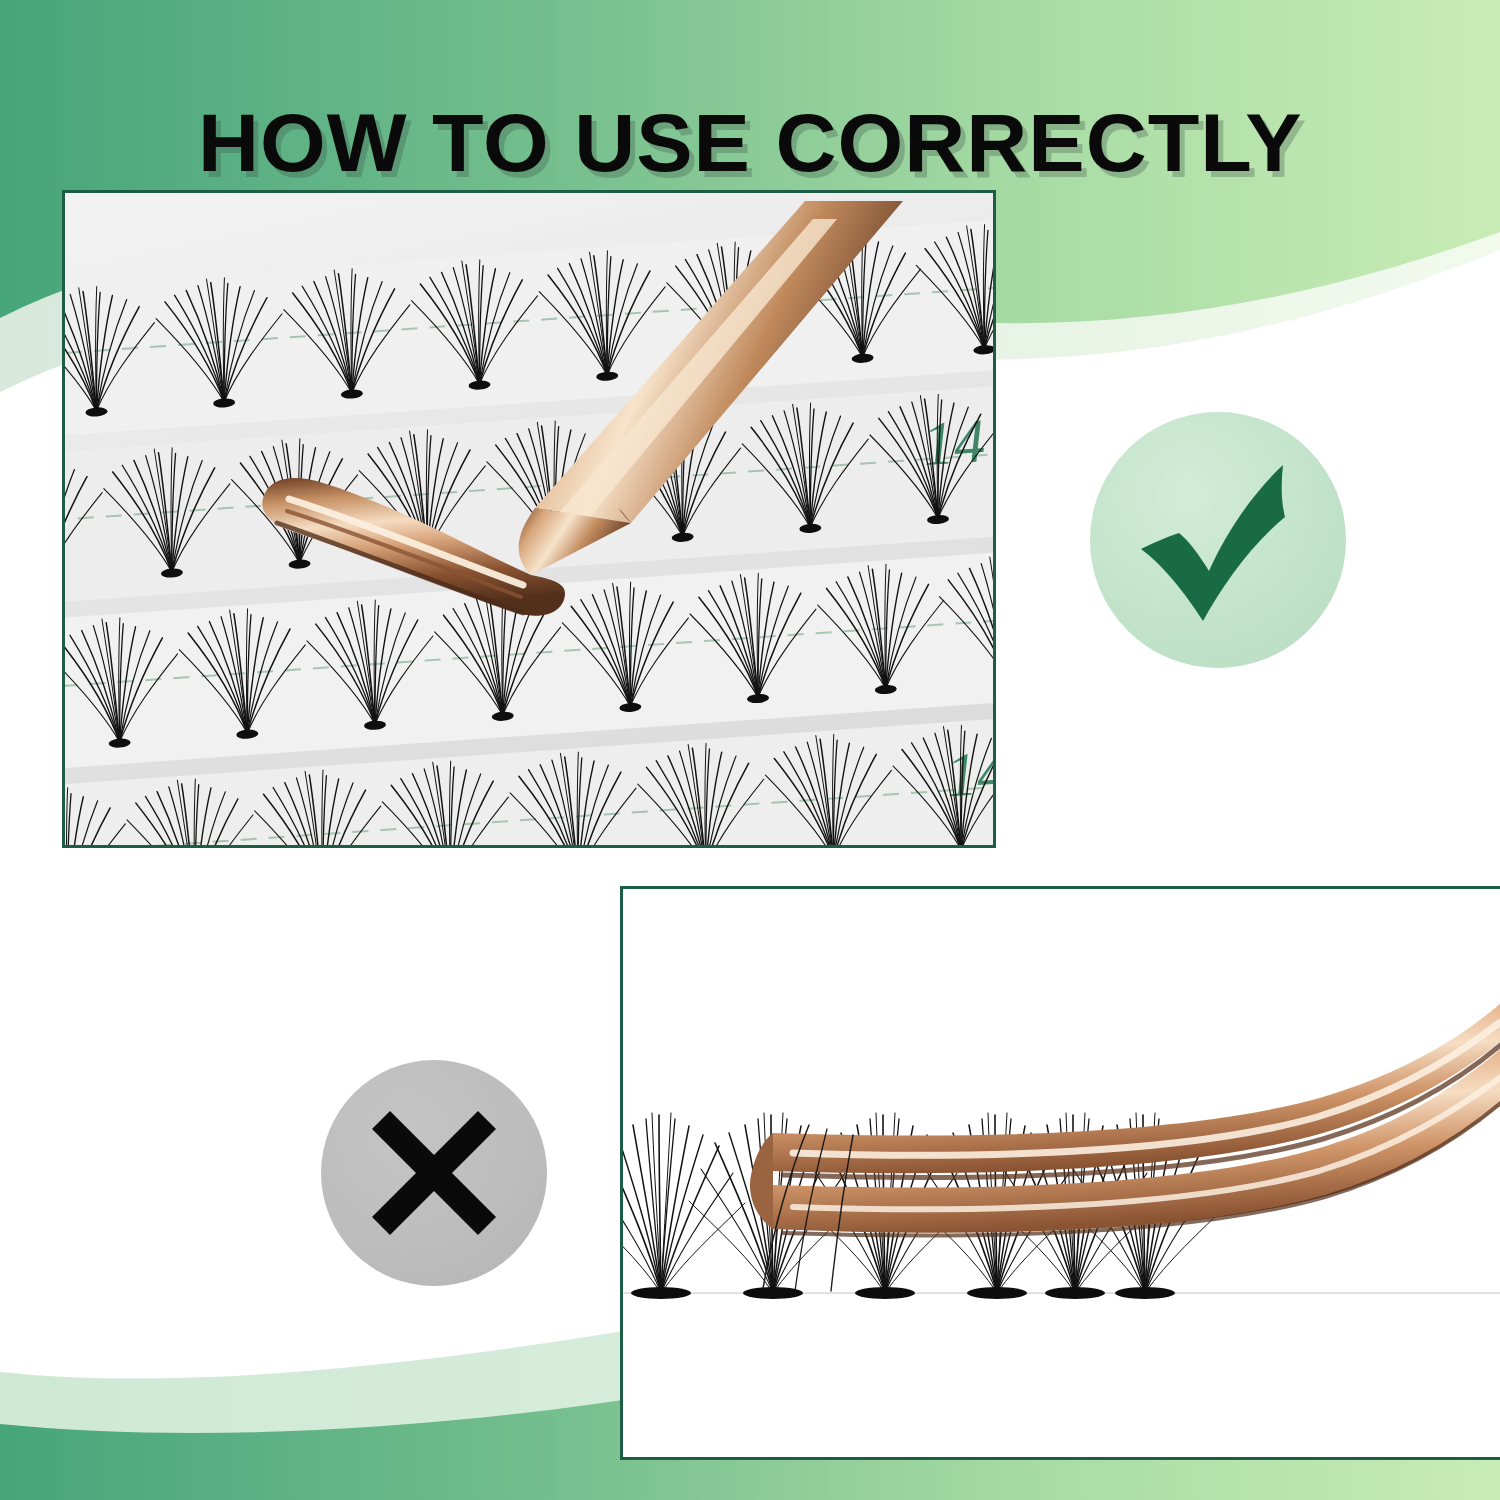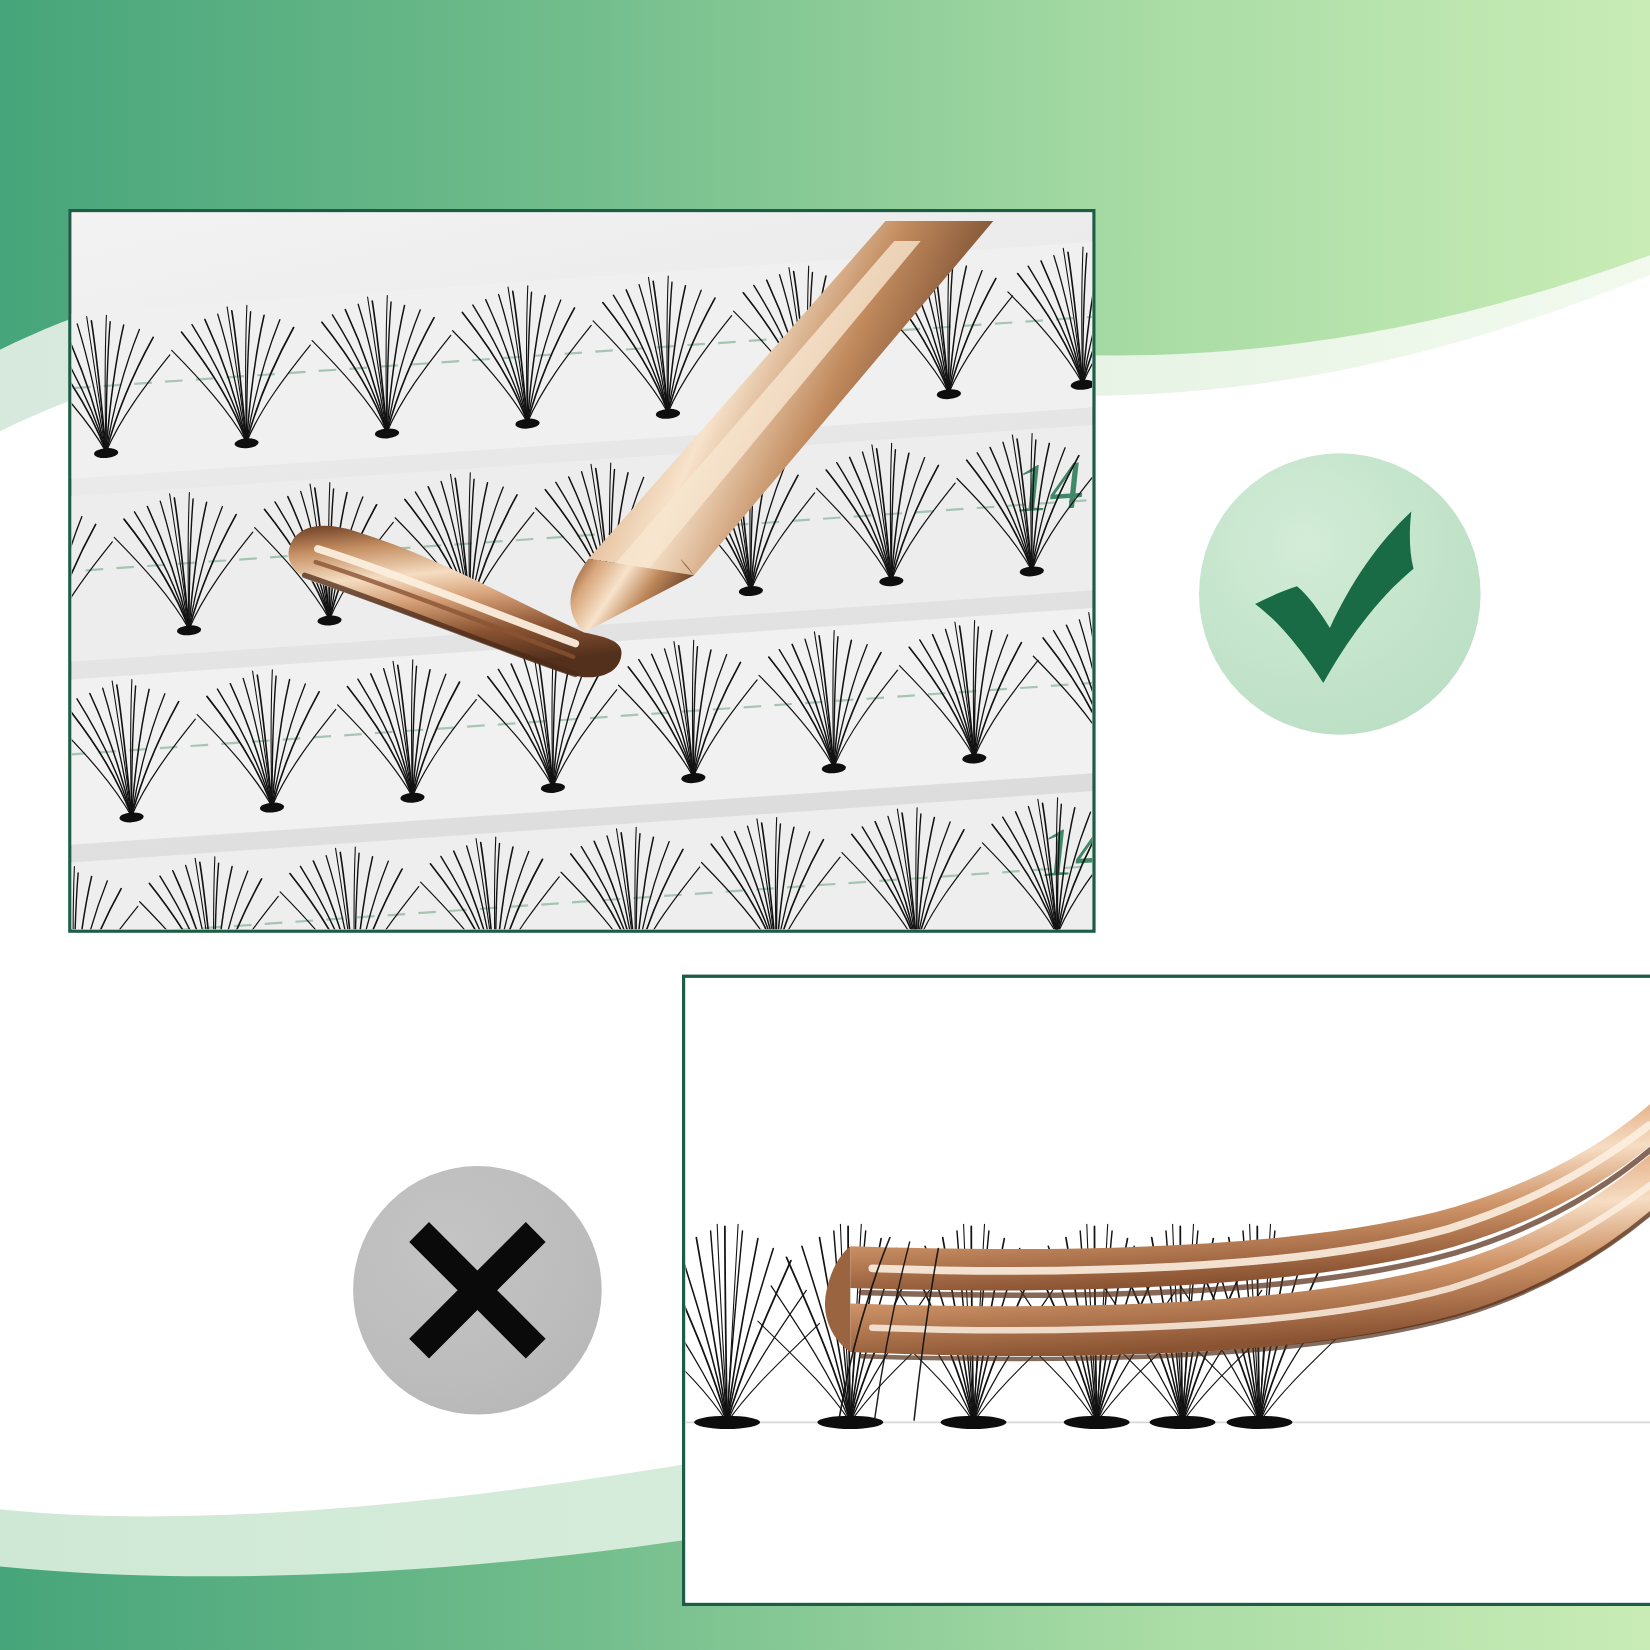--- a/index.html
+++ b/index.html
@@ -135,20 +135,23 @@
 
     <path d="M0,0 L1500,0 L1500,250 C1230,360 980,395 640,320 C420,272 190,300 0,392 Z" fill="url(#gradPale)"></path>
 
     <path d="M0,0 L1500,0 L1500,232 C1210,338 950,352 620,272 C400,219 180,228 0,318 Z" fill="url(#gradGreen)"></path>
 
     <path d="M0,1500 L1500,1500 L1500,1210 C1240,1222 980,1268 700,1318 C440,1364 190,1392 0,1372 Z" fill="url(#gradPaleB)"></path>
 
     <path d="M0,1500 L1500,1500 L1500,1300 C1230,1300 980,1340 700,1388 C450,1430 200,1444 0,1424 Z" fill="url(#gradGreen)"></path>
   </svg>
 
+  <div id="title-wrap">
+    <h1 id="page-title">HOW TO USE CORRECTLY</h1>
+  </div>
 
   <div class="photo-frame" id="photo-top">
     <span class="sr">Close-up top view of a lash cluster tray with rose gold tweezers grasping a lash cluster by its band from above</span>
     <svg class="photo-canvas" viewBox="0 0 928 652" preserveAspectRatio="none" aria-hidden="true">
       <defs>
         <linearGradient id="trayG" x1="0" y1="0" x2="0.3" y2="1">
           <stop offset="0" stop-color="#f3f3f3"></stop>
           <stop offset="0.5" stop-color="#e6e6e6"></stop>
           <stop offset="1" stop-color="#dcdcdc"></stop>
         </linearGradient>

